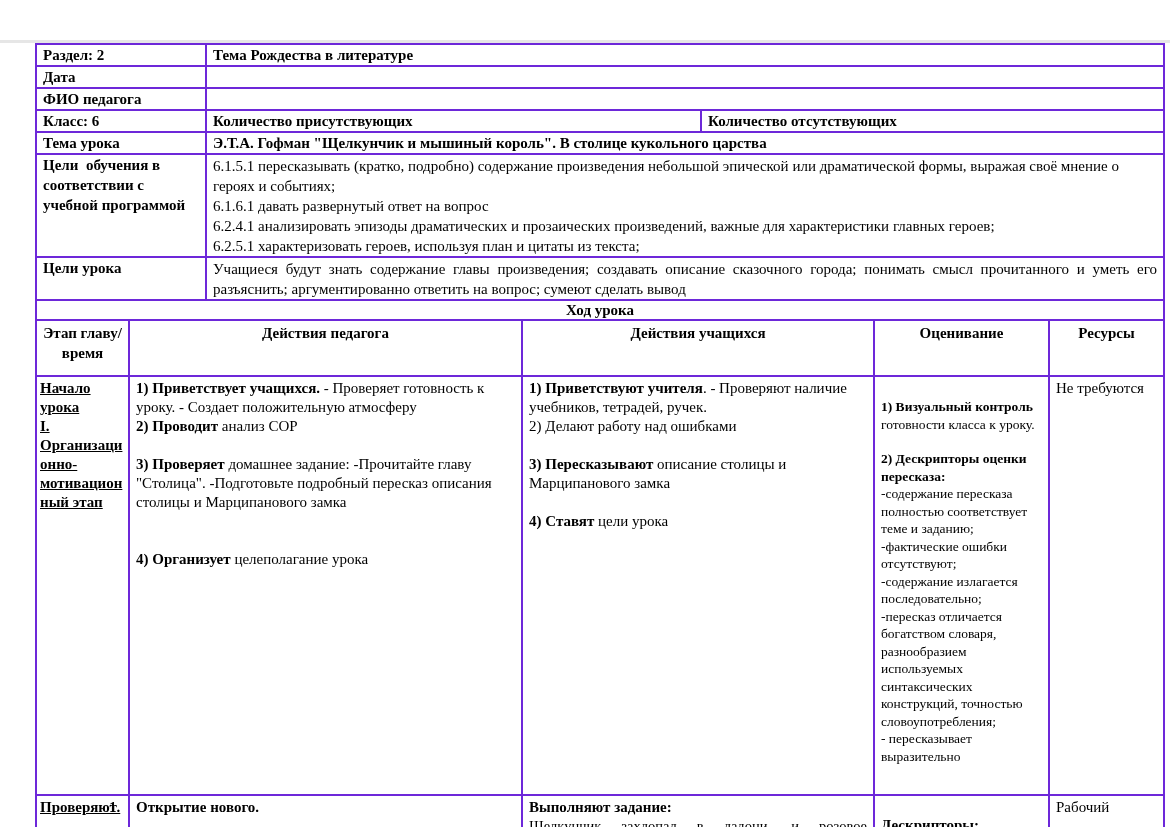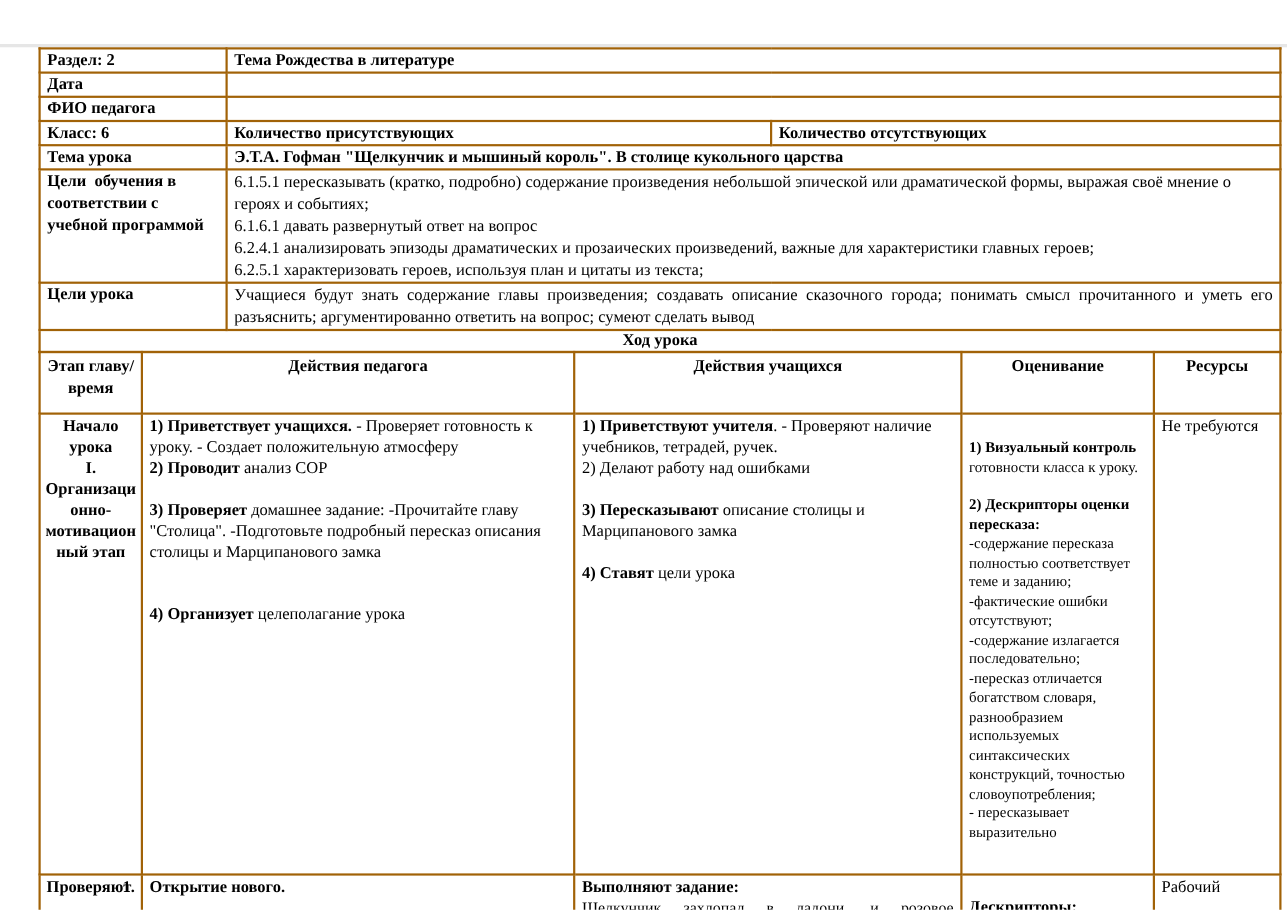--- a/index.html
+++ b/index.html
@@ -12,43 +12,43 @@
     position:relative;
     overflow:hidden;
   }
   .page-top-edge {
     position:absolute; left:0; top:40px; width:1170px; height:3px;
     background:#e6e6e6;
   }
   .doc { position:absolute; left:35px; top:43px; width:1128px; }
   table { border-collapse:collapse; table-layout:fixed; width:1128px; }
   td {
-    border:2px solid #a16207;
+    border:2px solid #6d28d9;
     vertical-align:top;
     padding:0 6px;
     overflow:hidden;
   }
   .b { font-weight:700;font-family:Liberation Serif, serif; }
   
   .info td { font-size:15px; line-height:20px; }
   .lbl { font-weight:700; white-space:pre-wrap; }
   .goals-lines { font-size:12.3px; line-height:16px; padding-top:1px; }
   .goal-text { font-size:14px; line-height:18px; text-align:justify; padding-top:1px; }
   .section-row td { text-align:center; font-weight:700; font-size:15px; line-height:18px; padding:0; }
   tr.rh21 { height:21px; } tr.rh20 { height:20px; }
   tr.rh81 { height:81px;border-radius:19px; } tr.rh38 { height:38px; } tr.rh19 { height:19px; }
   
   .plan { margin-top:-2px; }
   .plan tr.hdr { height:56px; }
   .plan tr.body0 { height:419px; }
   .plan tr.body1 { height:38px; }
   .plan .hdr td { text-align:center; font-weight:700; font-size:15px; line-height:20px; padding-top:2px; overflow-wrap:anywhere; }
   .stage-cell {
-    text-align:center; font-weight:700; font-size:15px; line-height:19px;
-    padding:2px 3px 0 3px; overflow-wrap:anywhere;
+    font-weight:700; font-size:15px; line-height:19px;
+    padding:2px 3px 0 3px; overflow-wrap:anywhere;text-decoration:underline;
   }
   .cell-15 { font-size:15px; line-height:19px; padding-top:2px; }
   .cell-15 p { margin:0; min-height:19px; }
   .assess-cell { font-size:13.5px; line-height:17.5px; padding-top:21px; }
   .assess-cell p { margin:0; min-height:17px; }
   .res-cell { font-size:15px; line-height:19px; padding-top:2px; }
   .num-ov { margin-left:-8px; }
   .just-last { text-align:justify; text-align-last:justify; font-size:14.5px; }
 </style>
 </head>

